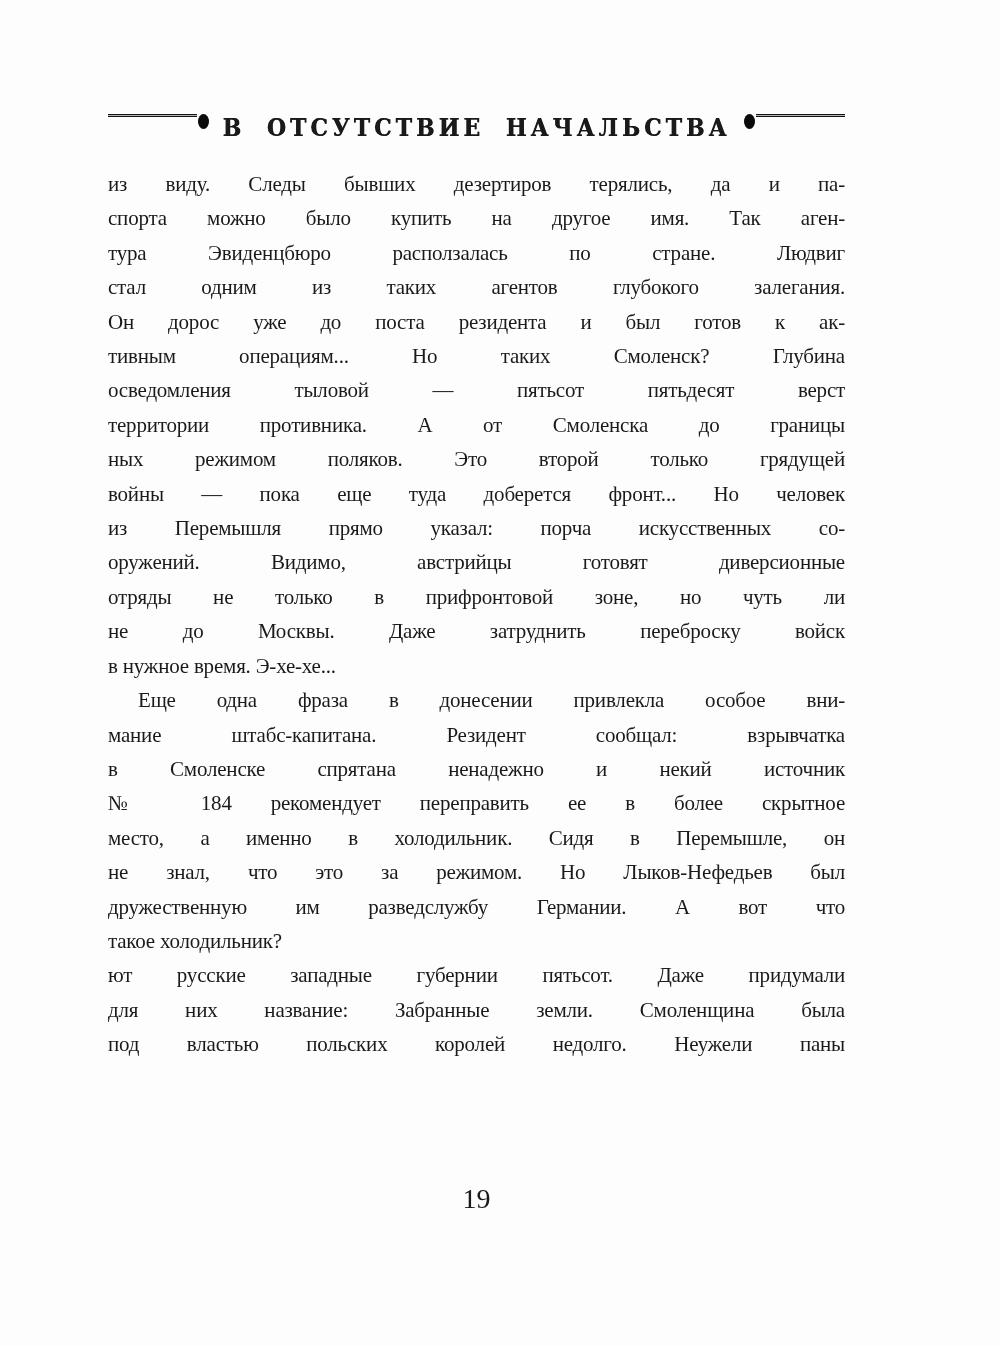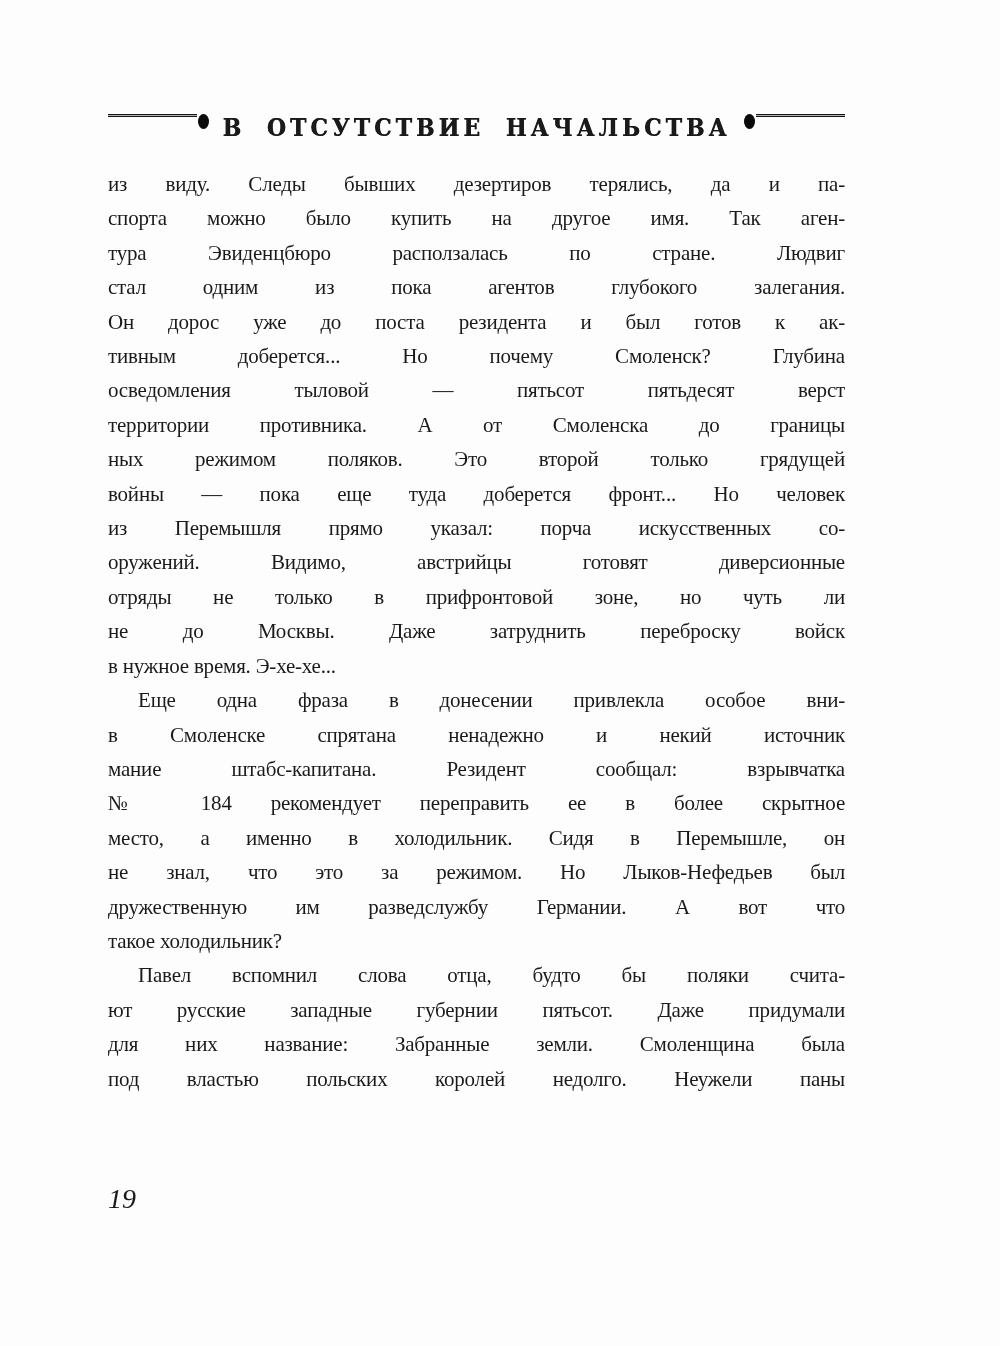--- a/index.html
+++ b/index.html
@@ -77,68 +77,67 @@
     white-space:normal;
   }
   .line.no-just{text-align-last:left;}
   .line.indent{text-indent:30px;}
   
   .page-number{
     position:absolute;
     left:108px;
     top:1182px;
     width:737px;
+    text-align:center;
     font-size:28px;
     line-height:34px;
-    font-style:italic;
   }
 </style>
 </head>
 <body>
 
 <div class="page">
 
   <header class="running-head">
     <span class="head-rule"></span>
     <span class="head-dot left"></span>
     <h1 class="head-title">В ОТСУТСТВИЕ НАЧАЛЬСТВА</h1>
     <span class="head-dot right"></span>
     <span class="head-rule"></span>
   </header>
 
   <main class="body-text" id="body-text">
       <div class="paragraph">
         <div class="line">из виду. Следы бывших дезертиров терялись, да и па-</div>
         <div class="line">спорта можно было купить на другое имя. Так аген-</div>
         <div class="line">тура Эвиденцбюро расползалась по стране. Людвиг</div>
-        <div class="line">стал одним из пока агентов глубокого залегания.</div>
+        <div class="line">стал одним из таких агентов глубокого залегания.</div>
         <div class="line">Он дорос уже до поста резидента и был готов к ак-</div>
-        <div class="line">тивным доберется... Но почему Смоленск? Глубина</div>
+        <div class="line">тивным операциям... Но таких Смоленск? Глубина</div>
         <div class="line">осведомления тыловой — пятьсот пятьдесят верст</div>
         <div class="line">территории противника. А от Смоленска до границы</div>
         <div class="line">ных режимом поляков. Это второй только грядущей</div>
         <div class="line">войны — пока еще туда доберется фронт... Но человек</div>
         <div class="line">из Перемышля прямо указал: порча искусственных со-</div>
         <div class="line">оружений. Видимо, австрийцы готовят диверсионные</div>
         <div class="line">отряды не только в прифронтовой зоне, но чуть ли</div>
         <div class="line">не до Москвы. Даже затруднить переброску войск</div>
         <div class="line no-just">в нужное время. Э-хе-хе...</div>
       </div>
       <div class="paragraph">
         <div class="line indent">Еще одна фраза в донесении привлекла особое вни-</div>
+        <div class="line">мание штабс-капитана. Резидент сообщал: взрывчатка</div>
         <div class="line">в Смоленске спрятана ненадежно и некий источник</div>
-        <div class="line">мание штабс-капитана. Резидент сообщал: взрывчатка</div>
         <div class="line">№ 184 рекомендует переправить ее в более скрытное</div>
         <div class="line">место, а именно в холодильник. Сидя в Перемышле, он</div>
         <div class="line">не знал, что это за режимом. Но Лыков-Нефедьев был</div>
         <div class="line">дружественную им разведслужбу Германии. А вот что</div>
         <div class="line no-just">такое холодильник?</div>
       </div>
       <div class="paragraph">
-        <div class="line indent">Павел вспомнил слова отца, будто бы поляки счита-</div>
         <div class="line">ют русские западные губернии пятьсот. Даже придумали</div>
         <div class="line">для них название: Забранные земли. Смоленщина была</div>
         <div class="line">под властью польских королей недолго. Неужели паны</div>
       </div>
     </main>
 
   <div class="page-number">19</div>
 
 </div>
 

